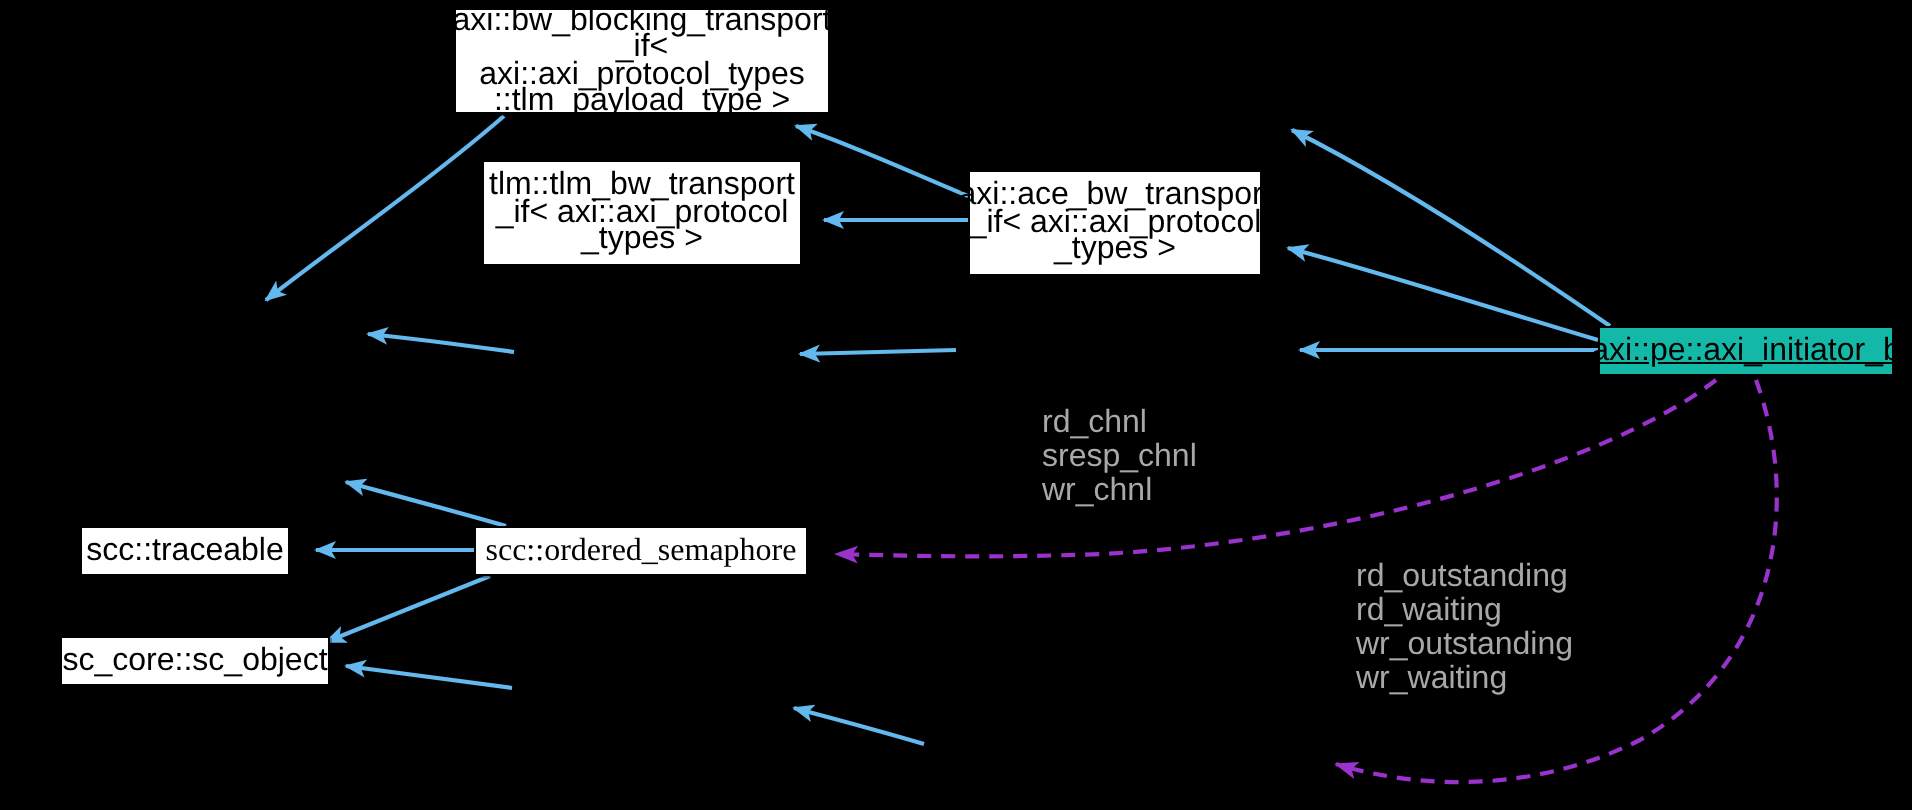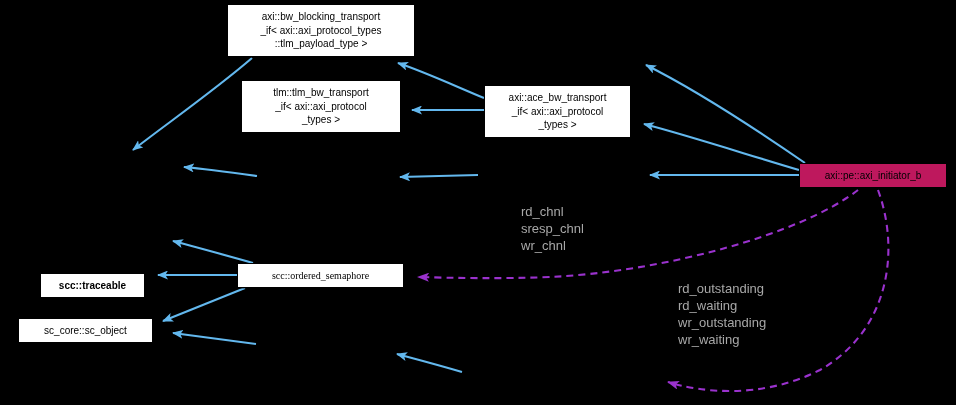--- a/index.html
+++ b/index.html
@@ -24,39 +24,40 @@
     width: 956px;
     height: 405px;
     pointer-events: none;
   }
   .node {
     position: absolute;
     box-sizing: border-box;
     background: #ffffff;
     border: 1px solid #000000;
     color: #000000;
-    font-size: 10px;
+    font-size: 16px;
     line-height: 13.5px;
     text-align: center;
     display: flex;
     align-items: center;
     justify-content: center;
     padding: 1px 4px;
     box-shadow: 1px 1px 0 rgba(0,0,0,0.35);
     white-space: pre-line;
     z-index: 5;
   }
   .node.current {
-    background: #be185d;
+    background: #14b8a6;
     border: 1px solid #000000;
+    text-decoration: underline;
   }
   .edge-label {
     position: absolute;
     color: #a8a8a8;
-    font-size: 13px;
+    font-size: 16px;
     line-height: 17px;
     white-space: pre-line;
     z-index: 4;
   }
 </style>
 </head>
 <body>
 
 <div id="diagram-root">
 
@@ -104,25 +105,25 @@
   <div class="node" style="left:484px;top:85px;width:147px;height:53px;">axi::ace_bw_transport
 _if&lt; axi::axi_protocol
 _types &gt;</div>
 
 
 
 
   <div class="node current" style="left:799px;top:163px;width:148px;height:25px;">axi::pe::axi_initiator_b</div>
 
 
-  <div class="node" style="left:40px;top:273px;width:105px;height:25px;font-weight:bold;">scc::traceable</div>
+  <div class="node" style="left:40px;top:263px;width:105px;height:25px;">scc::traceable</div>
 
   <div class="node" style="left:237px;top:263px;width:167px;height:25px;font-family:Liberation Serif, serif;">scc::ordered_semaphore</div>
 
-  <div class="node" style="left:18px;top:318px;width:135px;height:25px;">sc_core::sc_object</div>
+  <div class="node" style="left:30px;top:318px;width:135px;height:25px;">sc_core::sc_object</div>
 
 
 
   <div class="edge-label" style="left:521px;top:203px;">rd_chnl
 sresp_chnl
 wr_chnl</div>
 
   <div class="edge-label" style="left:678px;top:280px;">rd_outstanding
 rd_waiting
 wr_outstanding

